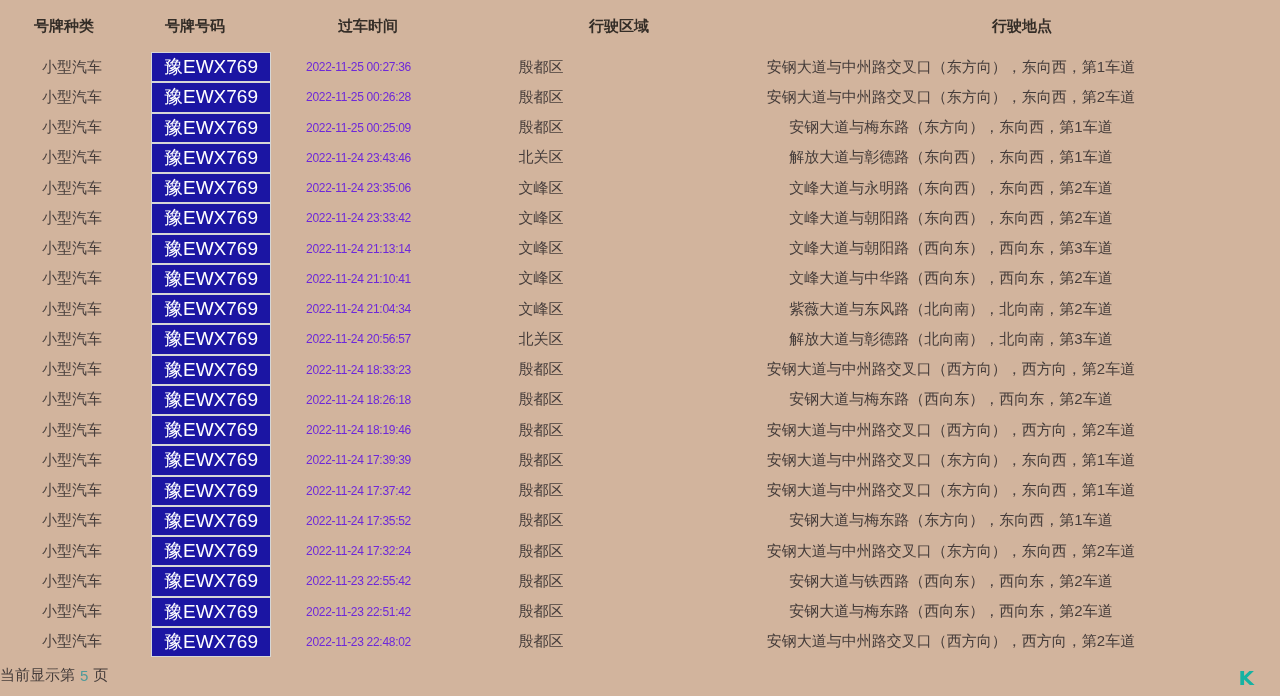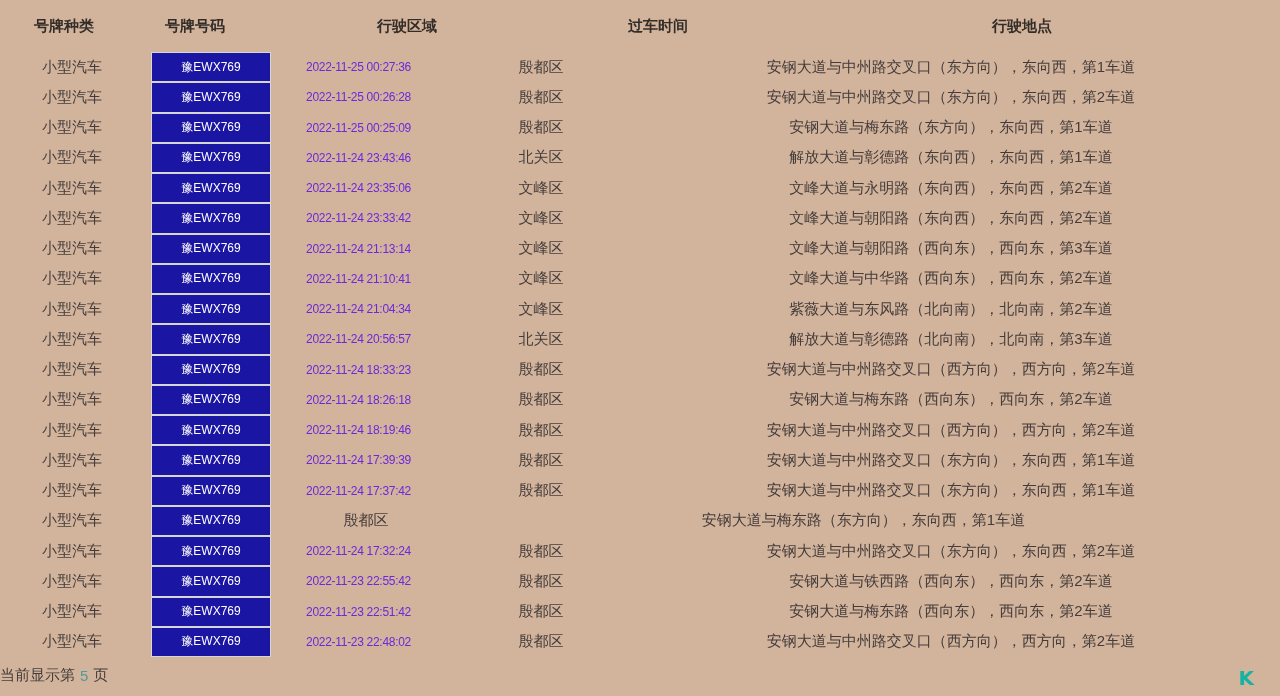--- a/index.html
+++ b/index.html
@@ -40,21 +40,21 @@
   .badge-wrap { width: 143px; display: flex; }
   .plate-badge {
     margin-left: 23px;
     width: 120px;
     background: #1b15a3;
     border: 1px solid #d6d6d6;
     color: #ffffff;
     display: flex;
     align-items: center;
     justify-content: center;
-    font-size: 12px;
+    font-size: 19px;
     cursor: pointer;
   }
   .cell-time { width: 175px; font-size: 12px; letter-spacing: -0.3px; color: #6d28d9; }
   .cell-district { width: 190px; font-family: Liberation Mono, monospace; }
   .cell-location { flex: 1; padding-right: 14px; white-space: nowrap; }
 
   
   .footer {
     margin-top: 6px;
     height: 24px;
@@ -75,22 +75,22 @@
   }
 </style>
 </head>
 <body>
 
 <div class="page">
 
   <div class="header-row">
     <div class="hcell h1">号牌种类</div>
     <div class="hcell h2">号牌号码</div>
+    <div class="hcell h3">过车时间</div>
     <div class="hcell h4">行驶区域</div>
-    <div class="hcell h3">过车时间</div>
     <div class="hcell h5">行驶地点</div>
   </div>
 
   <div class="rows" id="rows">
       <div class="row">
         <div class="cell cell-type">小型汽车</div>
         <div class="badge-wrap">
           <div class="plate-badge">豫EWX769</div>
         </div>
         <div class="cell cell-time">2022-11-25 00:27:36</div>
@@ -221,20 +221,21 @@
         </div>
         <div class="cell cell-time">2022-11-24 17:37:42</div>
         <div class="cell cell-district">殷都区</div>
         <div class="cell cell-location">安钢大道与中州路交叉口（东方向），东向西，第1车道</div>
       </div>
       <div class="row">
         <div class="cell cell-type">小型汽车</div>
         <div class="badge-wrap">
           <div class="plate-badge">豫EWX769</div>
         </div>
+        <div class="cell cell-time">2022-11-24 17:35:52</div>
         <div class="cell cell-district">殷都区</div>
         <div class="cell cell-location">安钢大道与梅东路（东方向），东向西，第1车道</div>
       </div>
       <div class="row">
         <div class="cell cell-type">小型汽车</div>
         <div class="badge-wrap">
           <div class="plate-badge">豫EWX769</div>
         </div>
         <div class="cell cell-time">2022-11-24 17:32:24</div>
         <div class="cell cell-district">殷都区</div>

